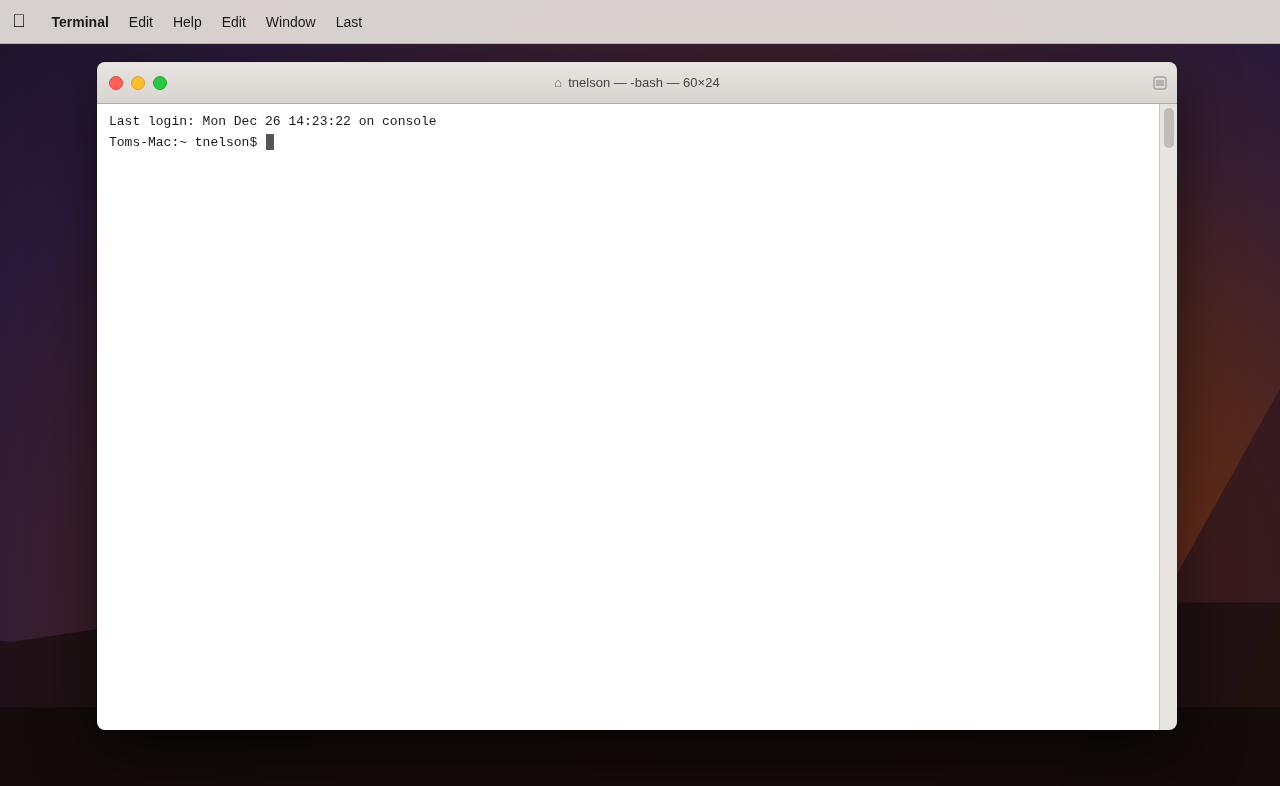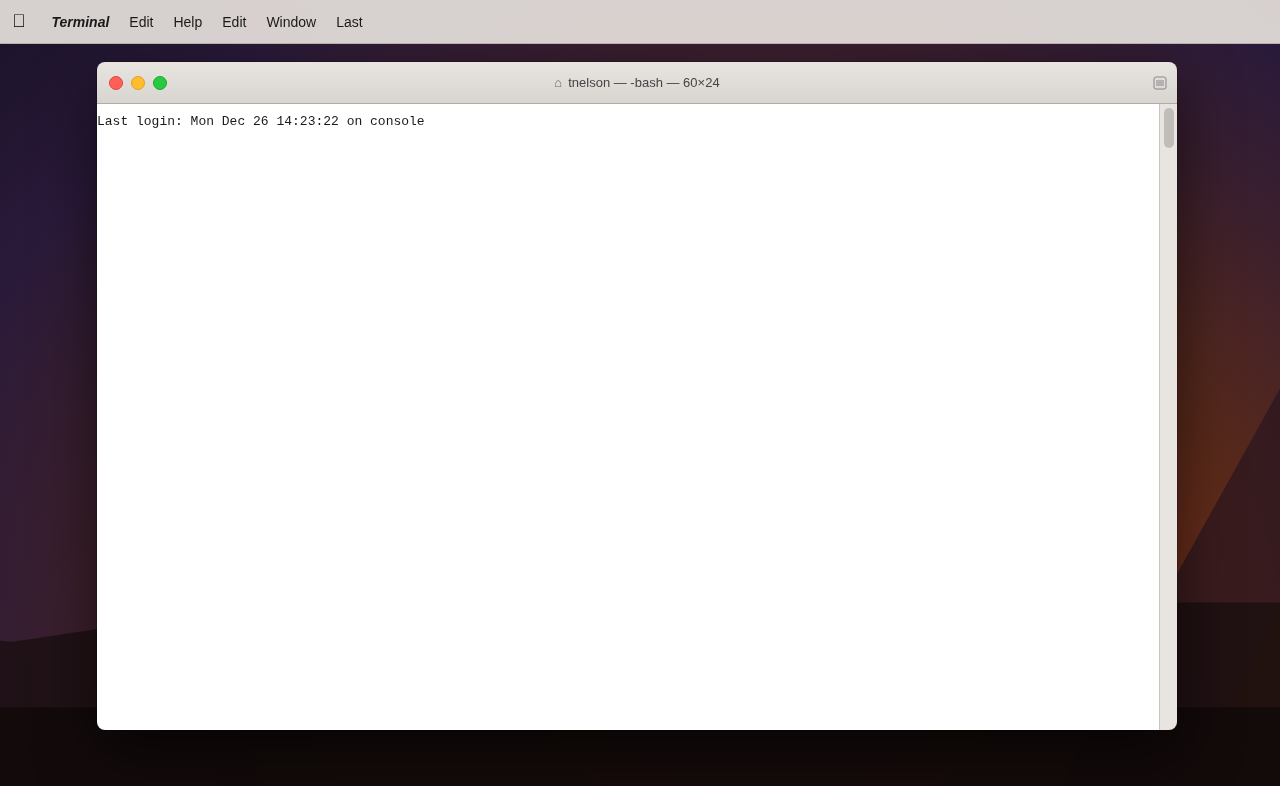--- a/index.html
+++ b/index.html
@@ -47,21 +47,20 @@
       padding: 4px 10px;
       font-size: 14px;
       color: #1a1a1a;
       cursor: pointer;
       border-radius: 4px;
       white-space: nowrap;
     }
 
     .menubar-item.bold {
       font-weight: 600;
-      font-style: italic;
     }
 
     
     .terminal-window {
       position: absolute;
       top: 62px;
       left: 97px;
       width: 1080px;
       height: 668px;
       border-radius: 8px;
@@ -139,21 +138,21 @@
       display: flex;
       align-items: center;
       justify-content: center;
       cursor: pointer;
     }
 
     
     .terminal-content {
       flex: 1;
       background: #ffffff;
-      padding: 8px 0;
+      padding: 8px 12px;
       font-family: "Menlo", "Monaco", "Courier New", monospace;
       font-size: 13px;
       line-height: 1.6;
       color: #1a1a1a;
       position: relative;
       overflow: hidden;
     }
 
     .terminal-line {
       display: block;
@@ -250,19 +249,22 @@
         <line x1="3" y1="7" x2="11" y2="7" stroke="#888" stroke-width="1"></line>
         <line x1="3" y1="9" x2="11" y2="9" stroke="#888" stroke-width="1"></line>
       </svg>
     </div>
   </div>
 
   <div class="terminal-body">
 
     <div class="terminal-content">
       <span class="terminal-line">Last login: Mon Dec 26 14:23:22 on console</span>
+      <span class="terminal-line">
+        <span>Toms-Mac:~ tnelson$ </span><span class="cursor"></span>
+      </span>
     </div>
 
     <div class="scroll-indicator">
       <div class="scroll-handle"></div>
     </div>
   </div>
 </div>
 
 </body></html>

